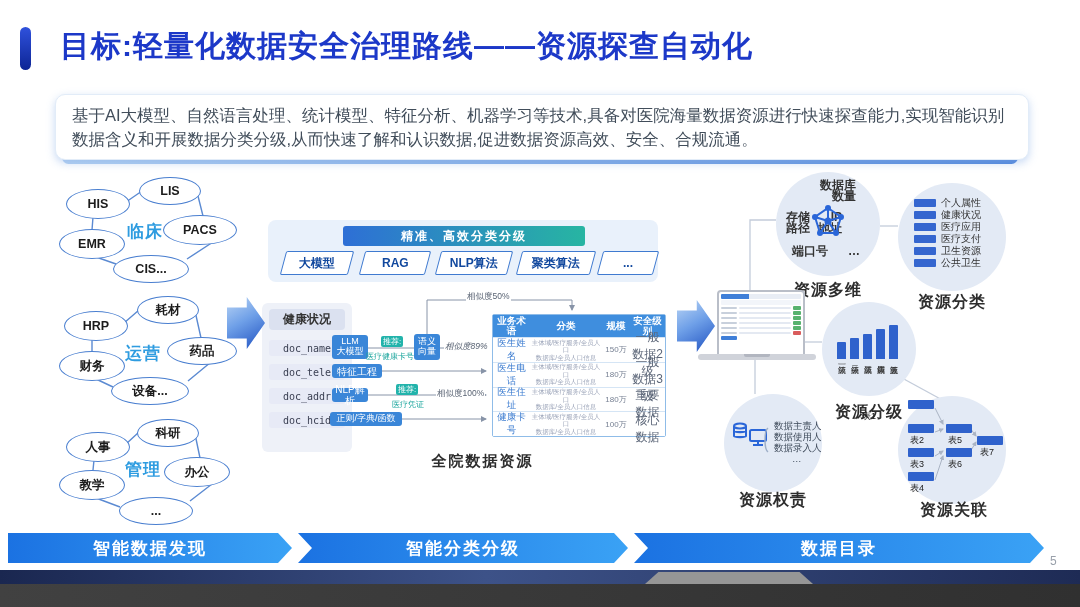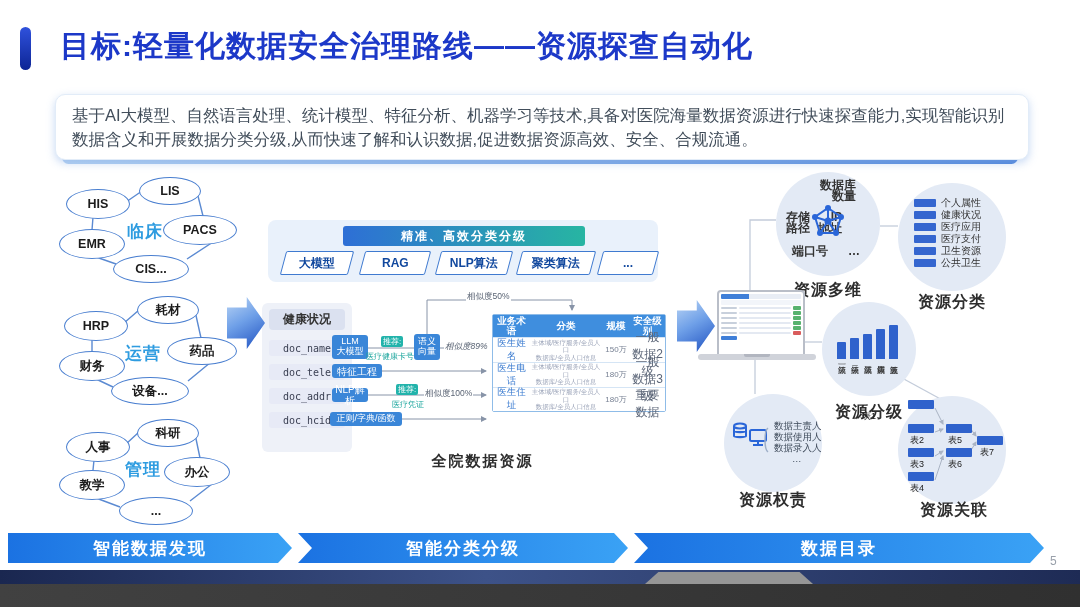--- a/index.html
+++ b/index.html
@@ -234,21 +234,21 @@
     <span>向量</span>
   </div>
 
   <div class="abs tagbadge" style="left:381px;top:336px;">推荐:</div>
   <div class="abs tagtext" style="left:366px;top:351px;">医疗健康卡号</div>
   <div class="abs tagbadge" style="left:396px;top:384px;">推荐:</div>
   <div class="abs tagtext" style="left:392px;top:399px;">医疗凭证</div>
 
   <div class="abs simlabel" style="left:466px;top:291px;">相似度50%</div>
   <div class="abs simlabel" style="left:444px;top:341px;font-style:italic;">相似度89%</div>
-  <div class="abs simlabel" style="left:424px;top:388px;text-align:center;">相似度100%</div>
+  <div class="abs simlabel" style="left:436px;top:388px;text-align:center;">相似度100%</div>
 
   <div class="abs rtable">
     <div class="rt-head">
       <div class="cell w1">业务术语</div>
       <div class="cell w2">分类</div>
       <div class="cell w3">规模</div>
       <div class="cell w4">安全级别</div>
     </div>
     <div class="rt-row">
       <div class="cell w1 term">医生姓名</div>
@@ -269,20 +269,29 @@
       <div class="cell w4 level">一般数据3级</div>
     </div>
     <div class="rt-row">
       <div class="cell w1 term">医生住址</div>
       <div class="cell w2">
           <span class="cat">主体域/医疗服务/全员人口</span>
           <span class="cat">数据库/全员人口信息</span>
         </div>
       <div class="cell w3 scale">180万</div>
       <div class="cell w4 level">重要数据</div>
+    </div>
+    <div class="rt-row">
+      <div class="cell w1 term">健康卡号</div>
+      <div class="cell w2">
+          <span class="cat">主体域/医疗服务/全员人口</span>
+          <span class="cat">数据库/全员人口信息</span>
+        </div>
+      <div class="cell w3 scale">100万</div>
+      <div class="cell w4 level">核心数据</div>
     </div>
   </div>
 
   <div class="abs flowcap">全院数据资源</div>
 
   <div class="abs lt-screen">
     <div class="lt-top"></div>
     <div class="lt-tool"></div>
     <div class="lt-row">
         <div class="lt-a"></div>

